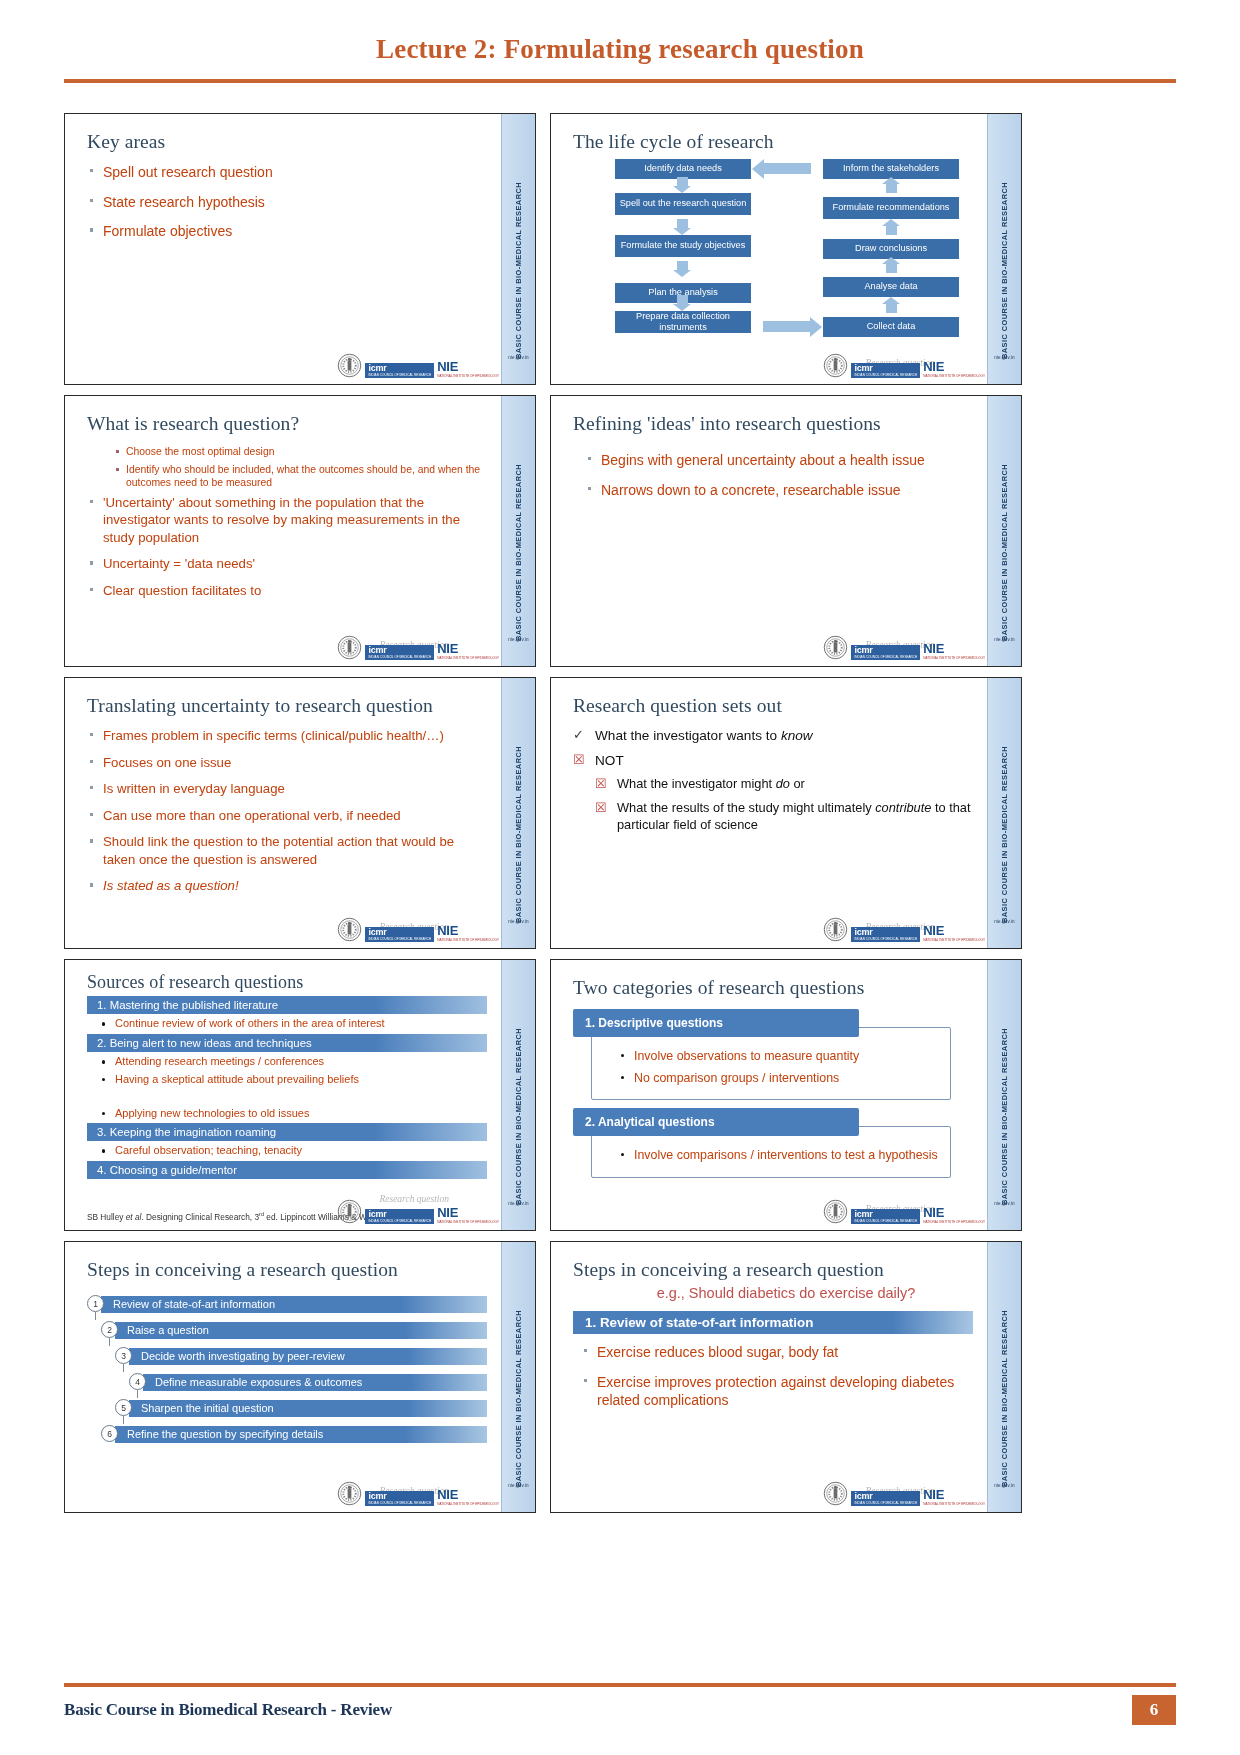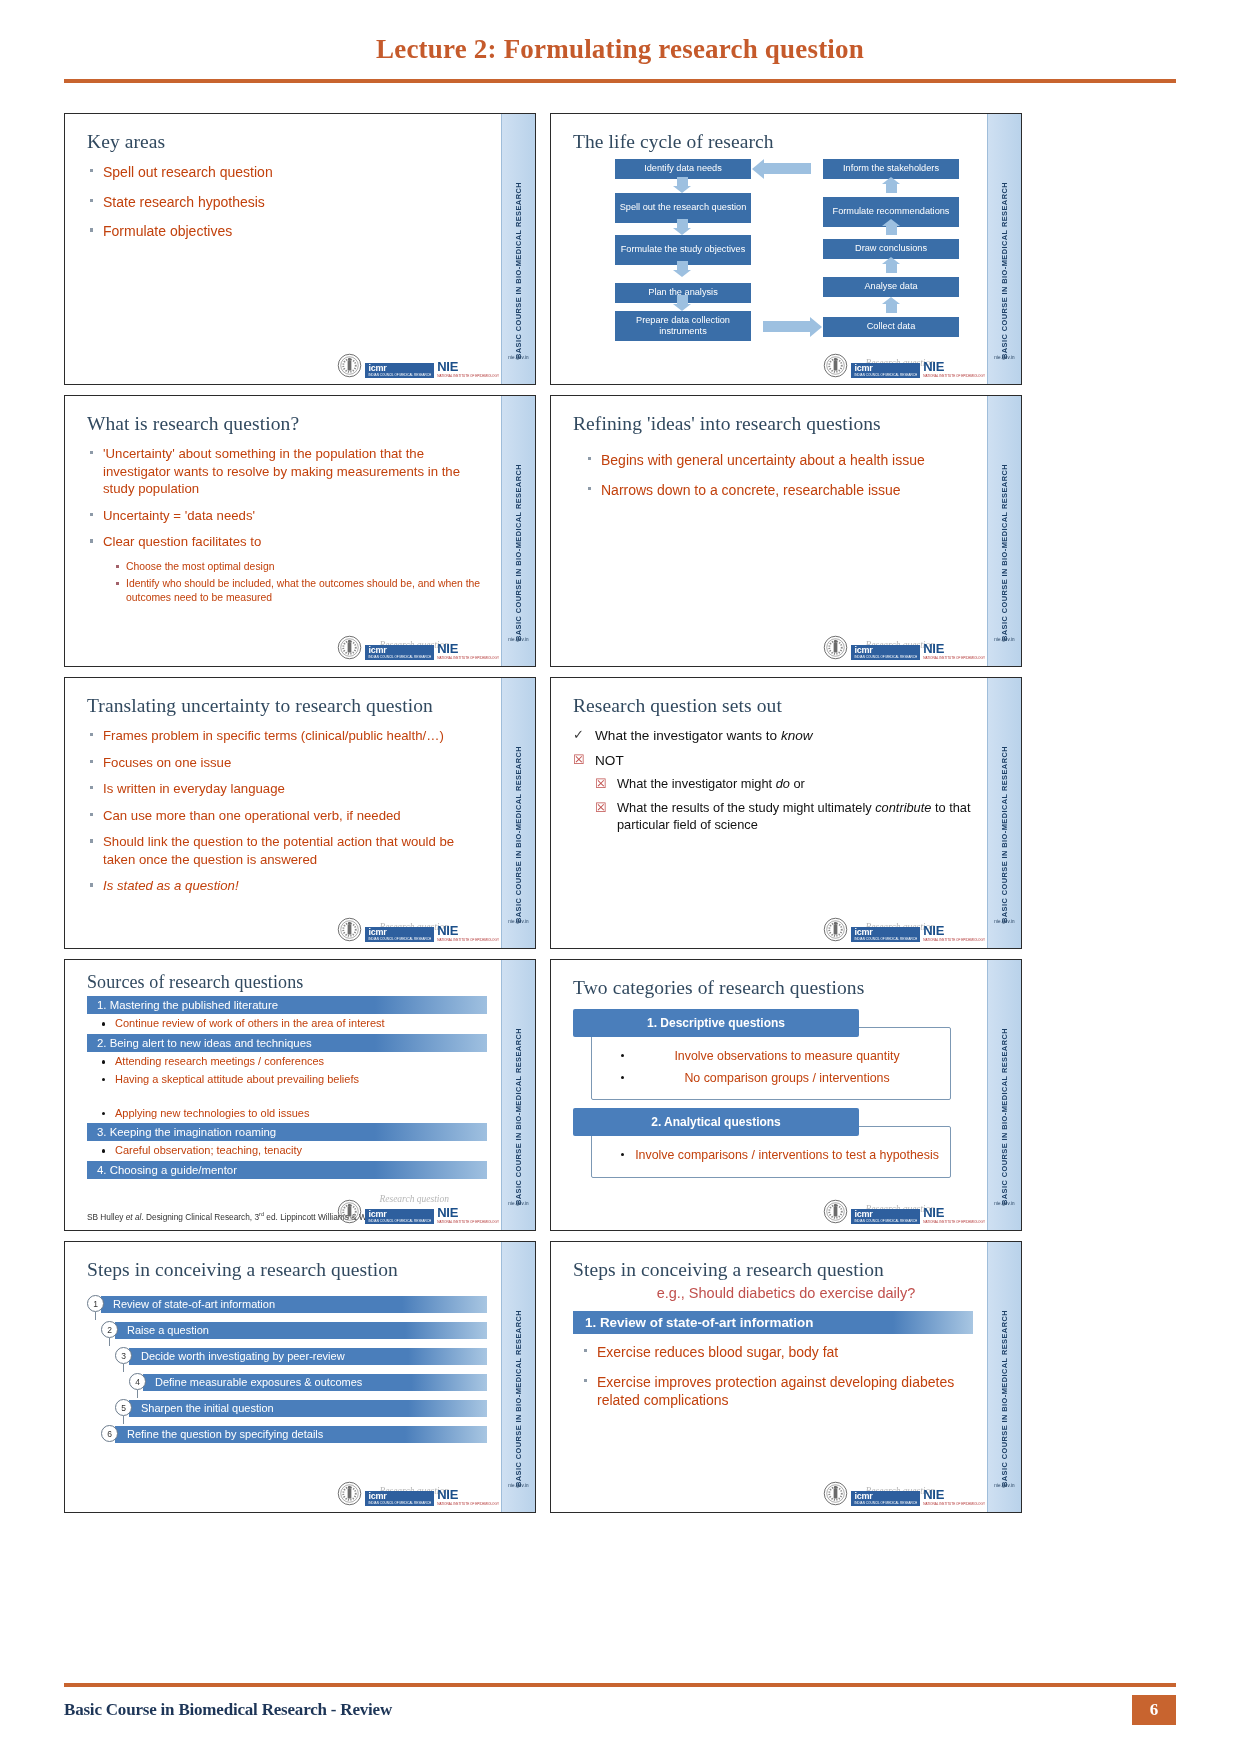--- a/index.html
+++ b/index.html
@@ -106,21 +106,21 @@
   
   .flow { position:relative; margin-top:6px; height:196px; }
   .fbox {
     position:absolute; background:#3a6ea8; color:#fff;
     font-size:9.2px; text-align:center; line-height:1.22;
     display:flex; align-items:center; justify-content:center;
     padding:2px 4px;
   }
   .fcol-l { left:42px; width:136px; }
   .fcol-r { right:14px; width:136px; }
-  .fh1 { height:20px; } .fh2 { height:30px; }
+  .fh1 { height:20px; } .fh2 { height:22px; }
   .varrow {
     position:absolute; width:11px; background:#9dc0e0;
   }
   .varrow::after {
     content:""; position:absolute; left:-4px; bottom:-6px;
     border-left:9.5px solid transparent; border-right:9.5px solid transparent;
     border-top:7px solid #9dc0e0;
   }
   .varrow.up::after {
     bottom:auto; top:-6px; border-top:none; border-bottom:7px solid #9dc0e0;
@@ -134,21 +134,21 @@
   .harrow.right::after { right:-11px; border-left:12px solid #9dc0e0; }
 
   
   .bar {
     background:linear-gradient(to right,#4a7ebb 0%,#4a7ebb 72%,#9fc0e0 100%);
     color:#fff; font-size:11.4px; padding:2px 0 2px 10px;
     margin:3px 0 2px 0; line-height:1.25;
   }
 
   
-  .cat-wrap { position:relative; margin-top:6px;text-align:center; }
+  .cat-wrap { position:relative; margin-top:6px; }
   .cat-head {
     background:#4a7ebb; color:#fff; font-weight:bold; font-size:12px;
     padding:7px 12px; width:286px; border-radius:2px;
     position:relative; z-index:2;
   }
   .cat-body {
     border:1px solid #7c98b4; border-radius:2px;
     margin:-10px 0 0 18px; padding:20px 10px 8px 26px; width:360px;
   }
   .cat-body ul.b > li { font-size:12.4px; margin-bottom:5px; }
@@ -299,28 +299,28 @@
         <div class="nie-badge">
           <b>NIE</b>
           <small>NATIONAL INSTITUTE OF EPIDEMIOLOGY</small>
         </div>
       </div>
     </div>
 
     <div class="slide">
       <div class="slide-inner">
         <div class="s-title">What is research question?</div>
+        <ul class="b sub" style="margin-left:26px">
+          <li>Choose the most optimal design</li>
+          <li>Identify who should be included, what the outcomes should be, and when the outcomes need to be measured</li>
+        </ul>
         <ul class="b">
           <li>'Uncertainty' about something in the population that the investigator wants to resolve by making measurements in the study population</li>
           <li>Uncertainty = 'data needs'</li>
           <li>Clear question facilitates to</li>
-        </ul>
-        <ul class="b sub" style="margin-left:26px">
-          <li>Choose the most optimal design</li>
-          <li>Identify who should be included, what the outcomes should be, and when the outcomes need to be measured</li>
         </ul>
       </div>
       <div class="slide-footnote">Research question</div>
       <div class="vbanner">
         <span>BASIC COURSE IN BIO-MEDICAL RESEARCH</span>
         <div class="vb-url">nie.gov.in</div>
       </div>
       <div class="logo-lockup">
         <svg class="emblem" viewBox="0 0 40 40">
           <circle cx="20" cy="20" r="18" fill="none" stroke="#5a5a5a" stroke-width="1.4"></circle>

